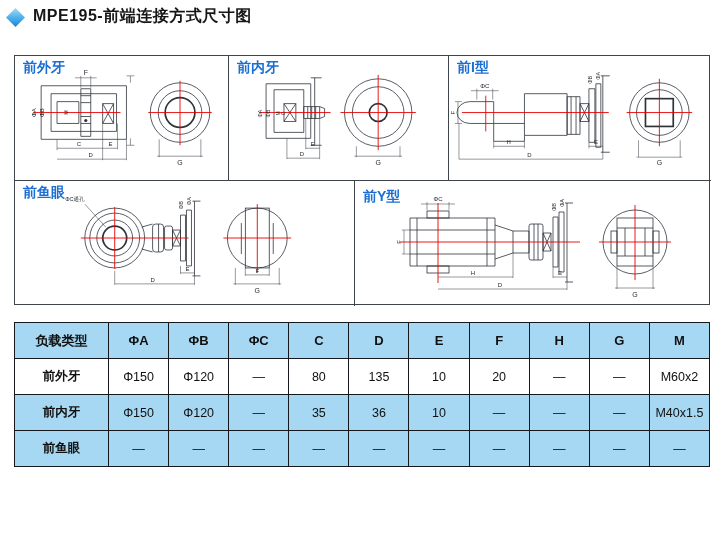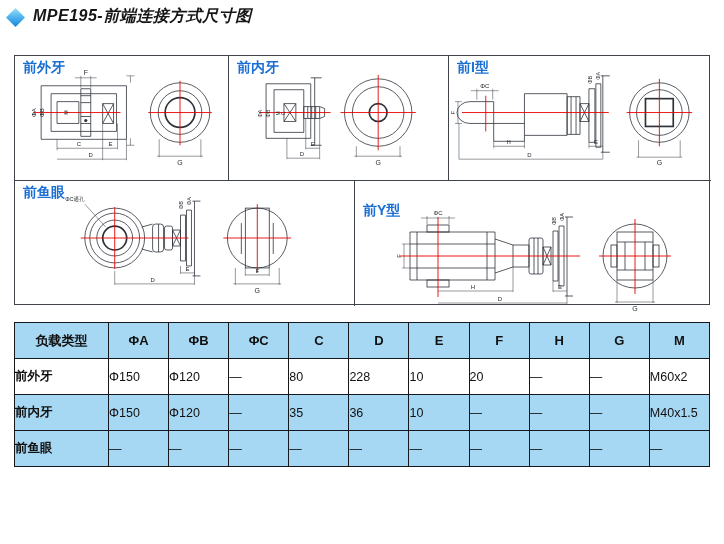--- a/index.html
+++ b/index.html
@@ -1,45 +1,45 @@
 <!DOCTYPE html>
 <html><head>
 <meta charset="utf-8">
 <style>
   html,body{margin:0;padding:0;background:#fff;}
   body{width:724px;height:544px;overflow:hidden;font-family:"Liberation Sans",sans-serif;color:#111;}
   .page{position:relative;width:724px;height:544px;background:#fff;}
 
   
-  .hdr{position:absolute;left:4px;top:6px;display:flex;align-items:center;font-style:italic;}
+  .hdr{position:absolute;left:4px;top:6px;display:flex;align-items:center;}
   .diamond{width:19px;height:19px;margin:2px 8px 0 2px;
     clip-path:polygon(50% 0,100% 50%,50% 100%,0 50%);
     background:linear-gradient(180deg,#9edff9 0%,#55b6ee 45%,#1386db 100%);}
   .title{font-size:16px;font-weight:bold;margin:0;letter-spacing:.5px;color:#161616;}
 
   
   .diagrams{position:absolute;left:14px;top:55px;width:696px;height:250px;border:1px solid #3f444b;box-sizing:border-box;}
   .panel{position:absolute;box-sizing:border-box;}
   .p1{left:0;top:0;width:214px;height:125px;border-right:1px solid #3f444b;border-bottom:1px solid #3f444b;}
   .p2{left:214px;top:0;width:220px;height:125px;border-right:1px solid #3f444b;border-bottom:1px solid #3f444b;}
   .p3{left:434px;top:0;width:262px;height:125px;border-bottom:1px solid #3f444b;}
   .p4{left:0;top:125px;width:340px;height:125px;border-right:1px solid #3f444b;}
-  .p5{left:340px;top:143px;width:356px;height:125px;text-align:right;}
+  .p5{left:340px;top:129px;width:356px;height:125px;text-align:right;}
   .panel-label{position:absolute;left:8px;top:3px;font-size:14px;font-weight:bold;color:#1b6fd3;z-index:2;}
   .panel svg{position:absolute;left:0;top:0;width:100%;height:100%;}
 
   .ln{stroke:#2e333b;fill:none;stroke-width:.8;}
   .bold{stroke-width:1.7;}
   .red{stroke:#e60000;fill:none;stroke-width:.9;}
   .dim{stroke:#40454d;fill:none;stroke-width:.55;}
   .svgtxt{fill:#1f232a;font-family:"Liberation Sans",sans-serif;}
 
   
   .spec-table{position:absolute;left:14px;top:322px;width:696px;border-collapse:collapse;table-layout:fixed;
-    font-size:13px;}
+    text-align:center;font-size:13px;}
   .spec-table th,.spec-table td{border:1px solid #15181c;height:35px;padding:0;overflow:hidden;}
   .spec-table th{background:#a6d8f4;font-weight:bold;font-size:13px;}
   .spec-table .col-type{width:94px;}
   .spec-table td.type{font-weight:bold;}
   .spec-table tr.stripe td{background:#a6d8f4;}
   .spec-table td{background:#fff;font-size:12.5px;}
 </style>
 </head>
 <body>
 
@@ -249,21 +249,21 @@
         <th>M</th>
       </tr>
     </thead>
     <tbody>
       <tr>
         <td class="type">前外牙</td>
         <td>Φ150</td>
         <td>Φ120</td>
         <td>—</td>
         <td>80</td>
-        <td>228</td>
+        <td>135</td>
         <td>10</td>
         <td>20</td>
         <td>—</td>
         <td>—</td>
         <td>M60x2</td>
       </tr>
       <tr class="stripe">
         <td class="type">前内牙</td>
         <td>Φ150</td>
         <td>Φ120</td>

